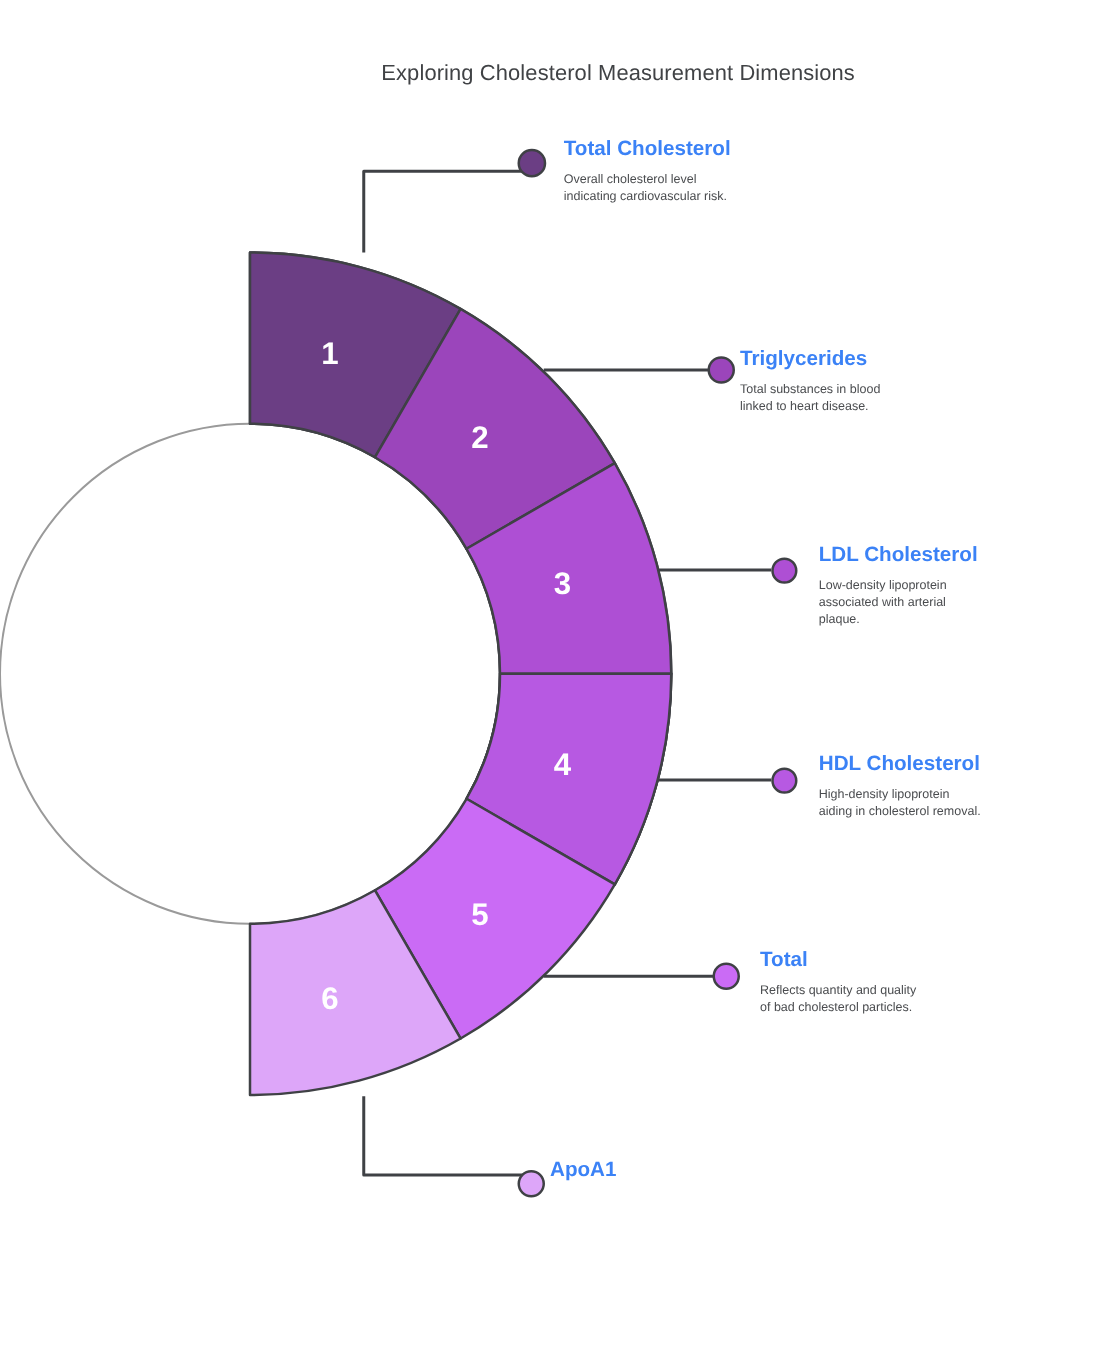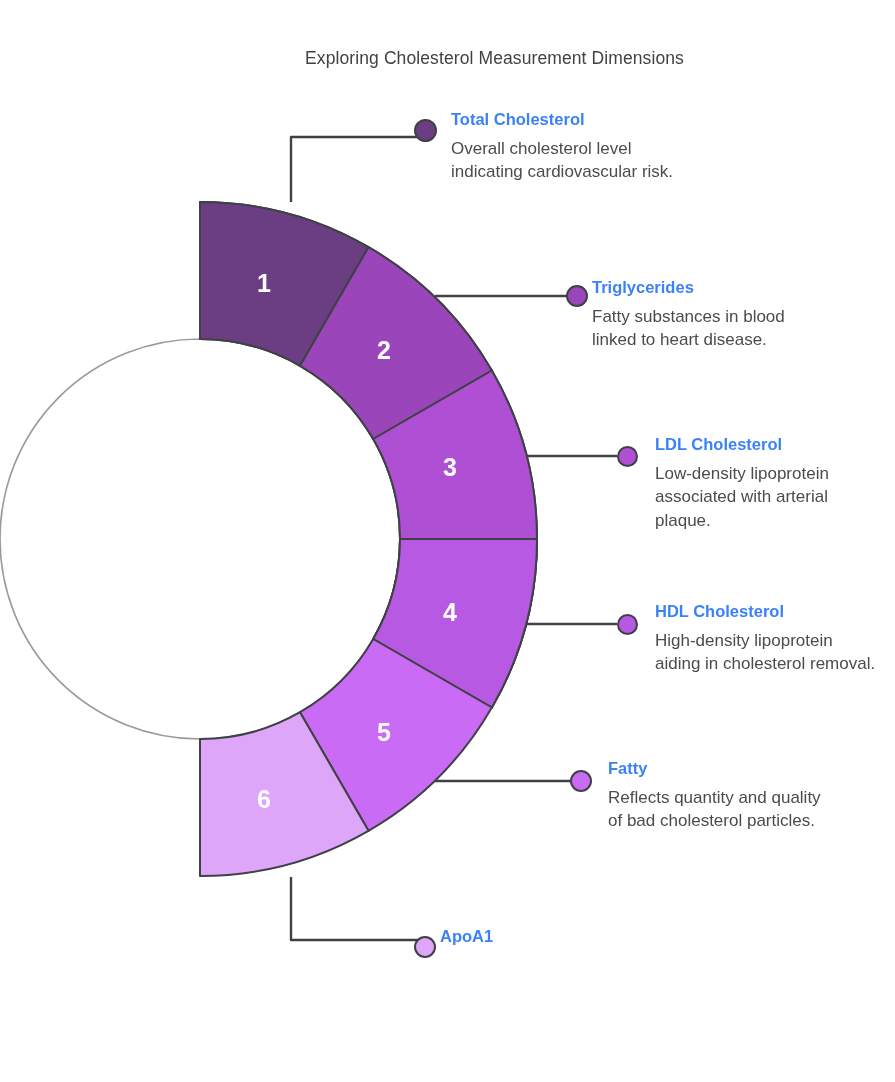--- a/index.html
+++ b/index.html
@@ -50,21 +50,21 @@
   }
   .callout-title {
     font-size: 16.5px;
     font-weight: bold;
     color: #3b82f6;
     line-height: 1.2;
     white-space: nowrap;
   }
   .callout-desc {
     margin-top: 7px;
-    font-size: 17px;
+    font-size: 10px;
     font-weight: 400;
     color: #4a4c4f;
     line-height: 1.38;
     white-space: pre-line;
   }
   .dot {
     position: absolute;
     border-radius: 50%;
     border: 2px solid #3f4145;
     box-sizing: border-box;
@@ -121,39 +121,39 @@
   <div class="dot" style="left:414px; top:936px; width:22px; height:22px; background:#dda6f9;"></div>
 
   <div class="callout" style="left:451px; top:110px;">
     <div class="callout-title">Total Cholesterol</div>
     <div class="callout-desc">Overall cholesterol level
 indicating cardiovascular risk.</div>
   </div>
 
   <div class="callout" style="left:592px; top:278px;">
     <div class="callout-title">Triglycerides</div>
-    <div class="callout-desc">Fatty substances in blood
+    <div class="callout-desc">Total substances in blood
 linked to heart disease.</div>
   </div>
 
   <div class="callout" style="left:655px; top:602px;">
     <div class="callout-title">HDL Cholesterol</div>
     <div class="callout-desc">High-density lipoprotein
 aiding in cholesterol removal.</div>
   </div>
 
   <div class="callout" style="left:655px; top:435px;">
     <div class="callout-title">LDL Cholesterol</div>
     <div class="callout-desc">Low-density lipoprotein
 associated with arterial
 plaque.</div>
   </div>
 
   <div class="callout" style="left:608px; top:759px;">
-    <div class="callout-title">Fatty</div>
+    <div class="callout-title">Total</div>
     <div class="callout-desc">Reflects quantity and quality
 of bad cholesterol particles.</div>
   </div>
 
   <div class="callout" style="left:440px; top:927px;">
     <div class="callout-title">ApoA1</div>
   </div>
 
 </div>
 

